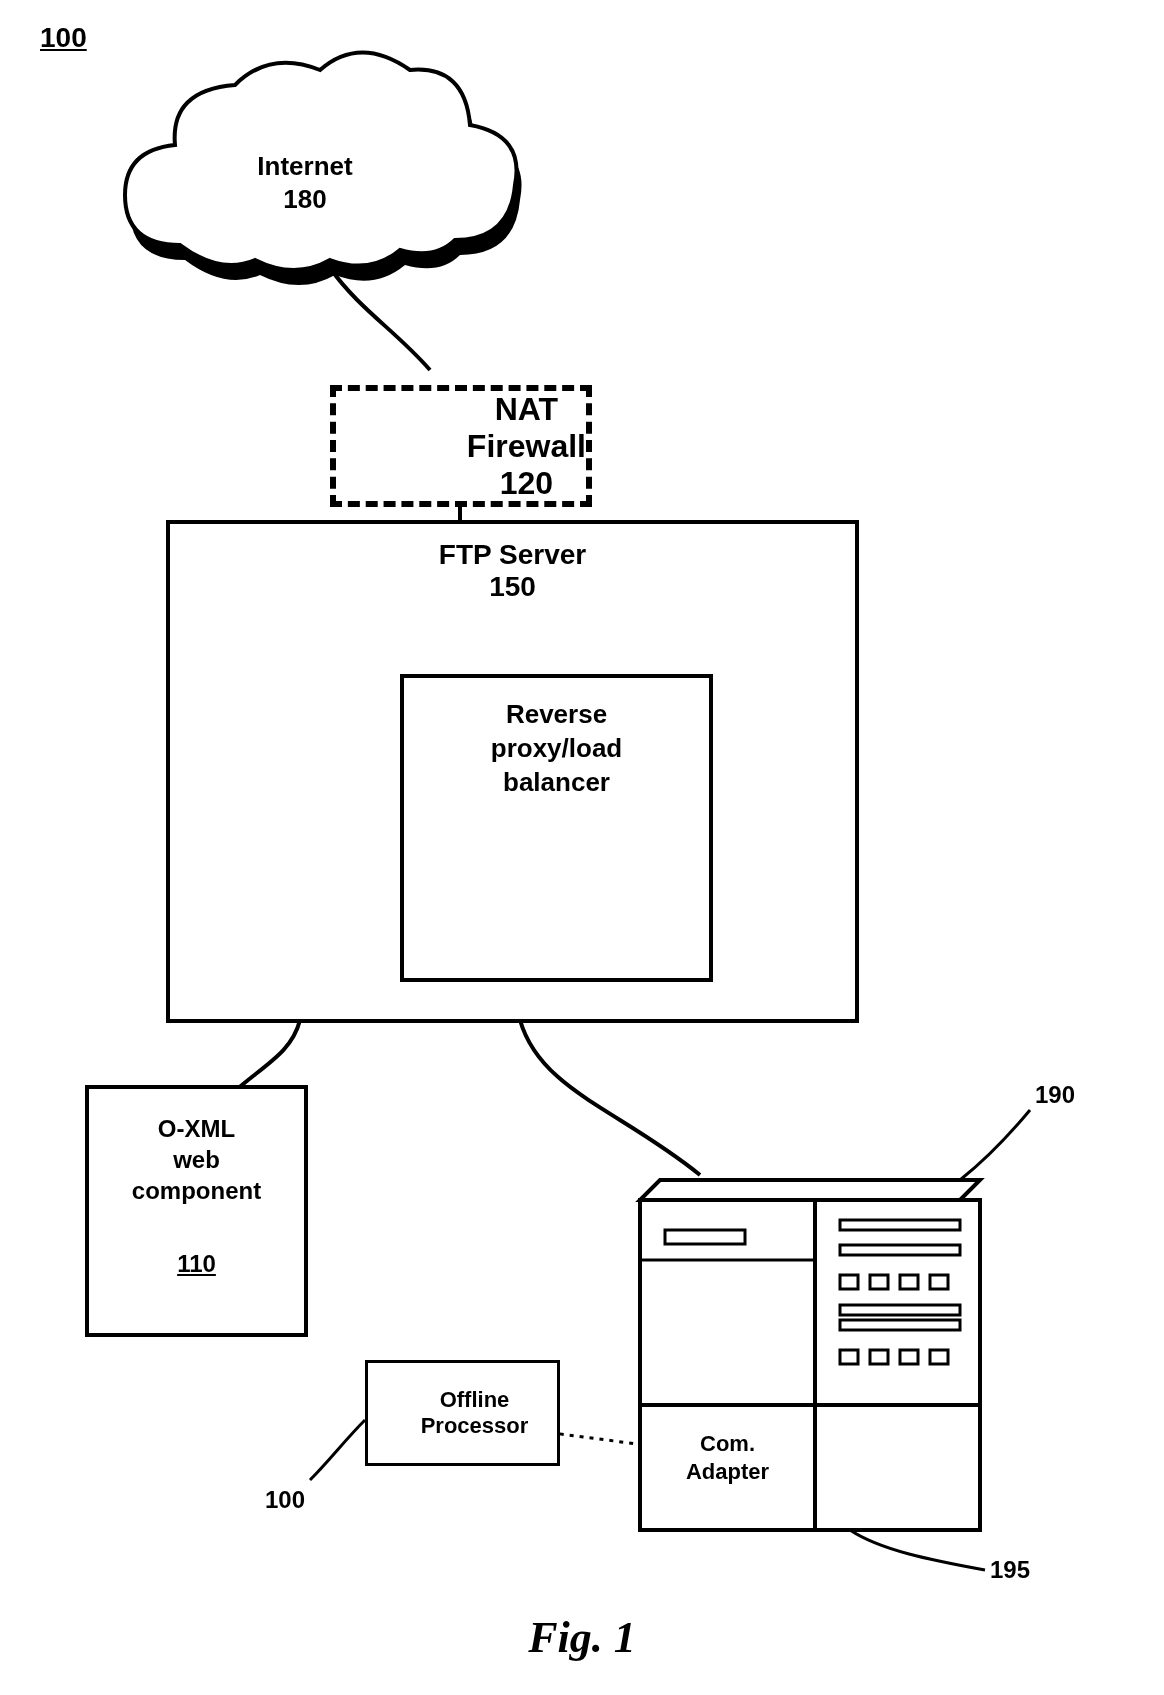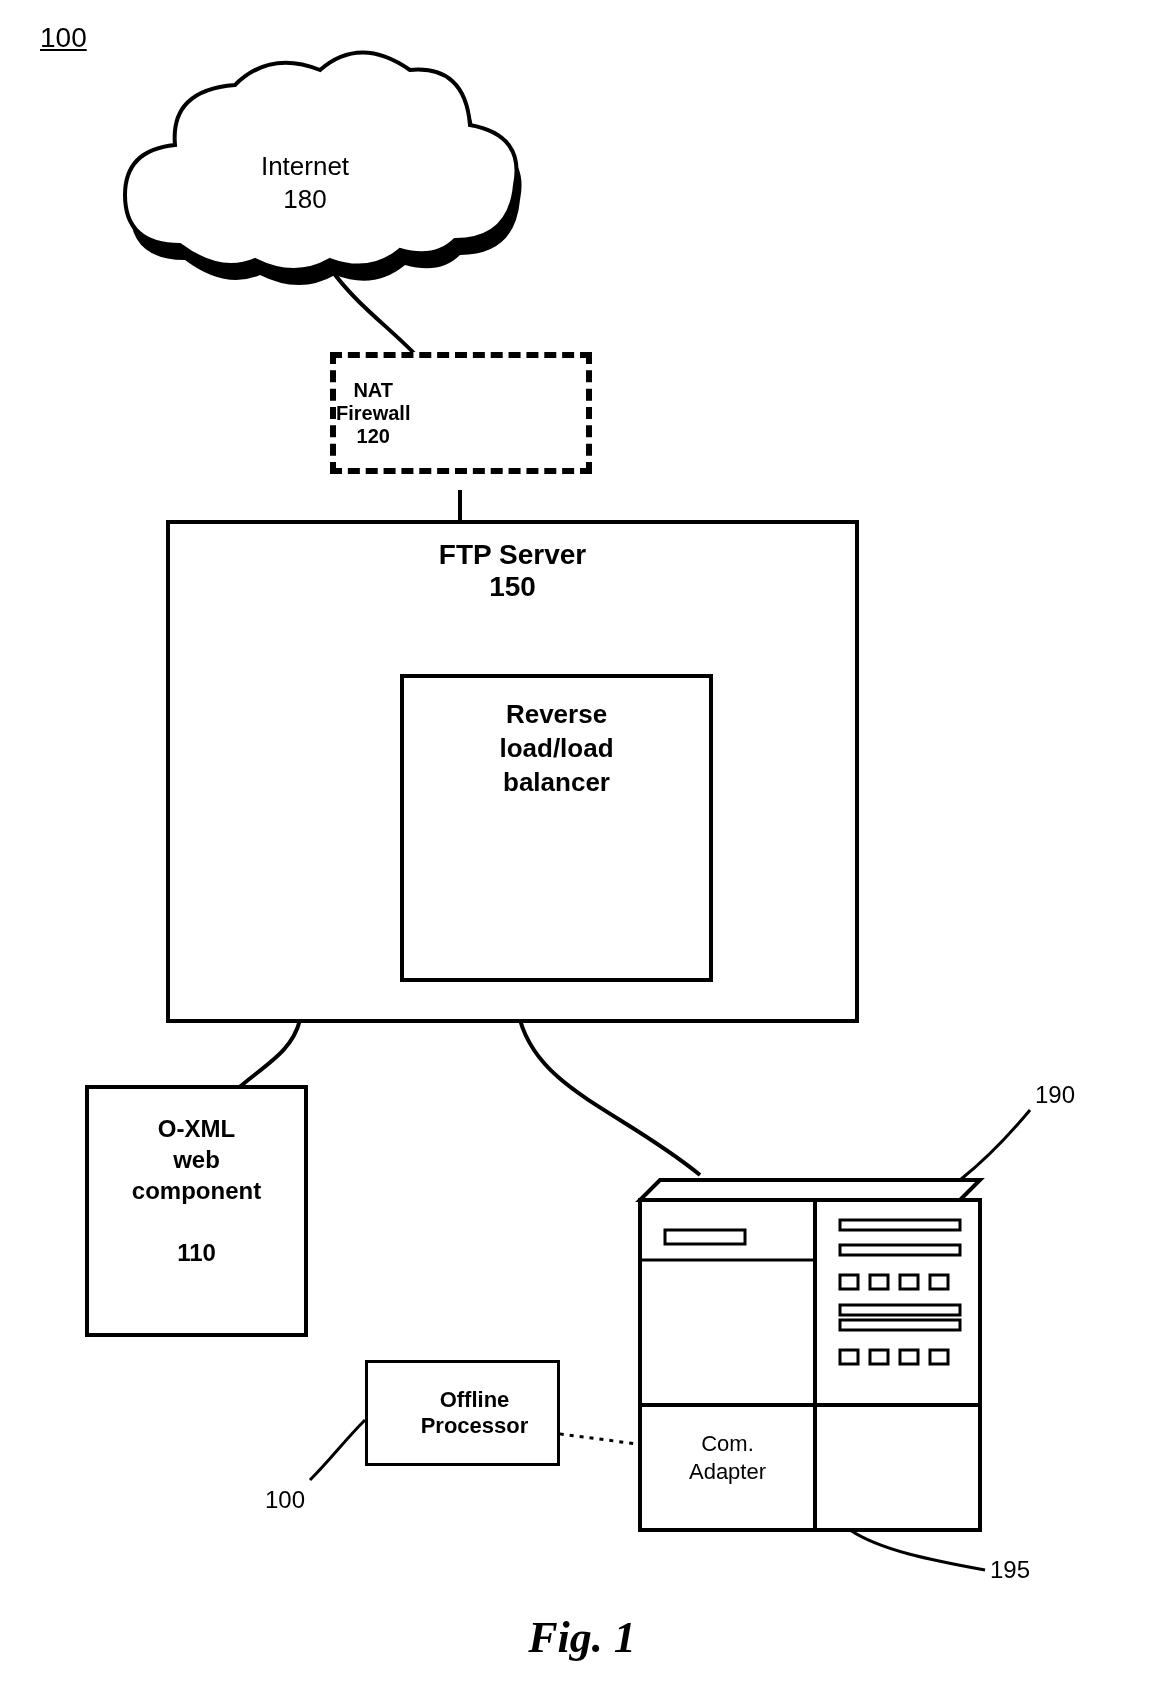--- a/index.html
+++ b/index.html
@@ -9,21 +9,21 @@
     font-family: Arial, Helvetica, sans-serif;
     color: #000;
   }
   .canvas {
     position: relative;
     width: 1164px;
     height: 1695px;
   }
   .lbl {
     position: absolute;
-    font-weight: normal;
+    font-weight: bold;
     text-align: center;
     line-height: 1.25;
   }
   .fig-num {
     font-size: 28px;
     text-decoration: underline;
   }
   .box {
     position: absolute;
     border: 4px solid #000;
@@ -114,46 +114,46 @@
       <rect x="900" y="1350" width="18" height="14" fill="#fff" stroke="#000" stroke-width="3"></rect>
       <rect x="930" y="1350" width="18" height="14" fill="#fff" stroke="#000" stroke-width="3"></rect>
     </g>
   </svg>
 
   <div class="lbl" style="left:215px; top:150px; width:180px; font-size:26px;">
     <span>Internet</span><br>
     <span>180</span>
   </div>
 
-  <div class="box dashed" style="left:330px; top:352px; width:250px; height:110px; font-size:20px; display:flex; align-items:center; justify-content:flex-start;">
+  <div class="box dashed" style="left:330px; top:385px; width:250px; height:110px; font-size:32px; display:flex; align-items:center; justify-content:flex-end;">
     <div>
       <span style="white-space:pre-line;">NAT
 Firewall</span><br>
       <span>120</span>
     </div>
   </div>
 
   <div class="box" style="left:166px; top:520px; width:685px; height:495px; font-size:28px;">
     <div style="margin-top:15px;">
       <span>FTP Server</span><br>
       <span>150</span>
     </div>
 
     <div class="box" style="left:230px; top:150px; width:305px; height:280px; font-size:26px; position:absolute; display:flex; flex-direction:column; justify-content:flex-start; padding-top:20px; line-height:1.3;">
       <span style="white-space:pre-line;">Reverse
-load/load
+proxy/load
 balancer</span>
     </div>
   </div>
 
   <div class="box" style="left:85px; top:1085px; width:215px; height:220px; font-size:24px; display:flex; flex-direction:column; justify-content:flex-start; padding-top:24px; line-height:1.3;">
     <span style="white-space:pre-line;">O-XML
 web
 component</span>
-    <span style="margin-top:30px;">110</span>
+    <span style="margin-top:41px;text-decoration:underline;">110</span>
   </div>
 
   <div class="box" style="left:365px; top:1360px; width:165px; height:100px; border-width:3px; font-size:22px; display:flex; align-items:center; justify-content:center;padding-left:24px;">
     <span style="white-space:pre-line;">Offline
 Processor</span>
   </div>
 
   <div class="lbl" style="left:650px; top:1430px; width:155px; font-size:22px;">
     <span style="white-space:pre-line;">Com.
 Adapter</span>

